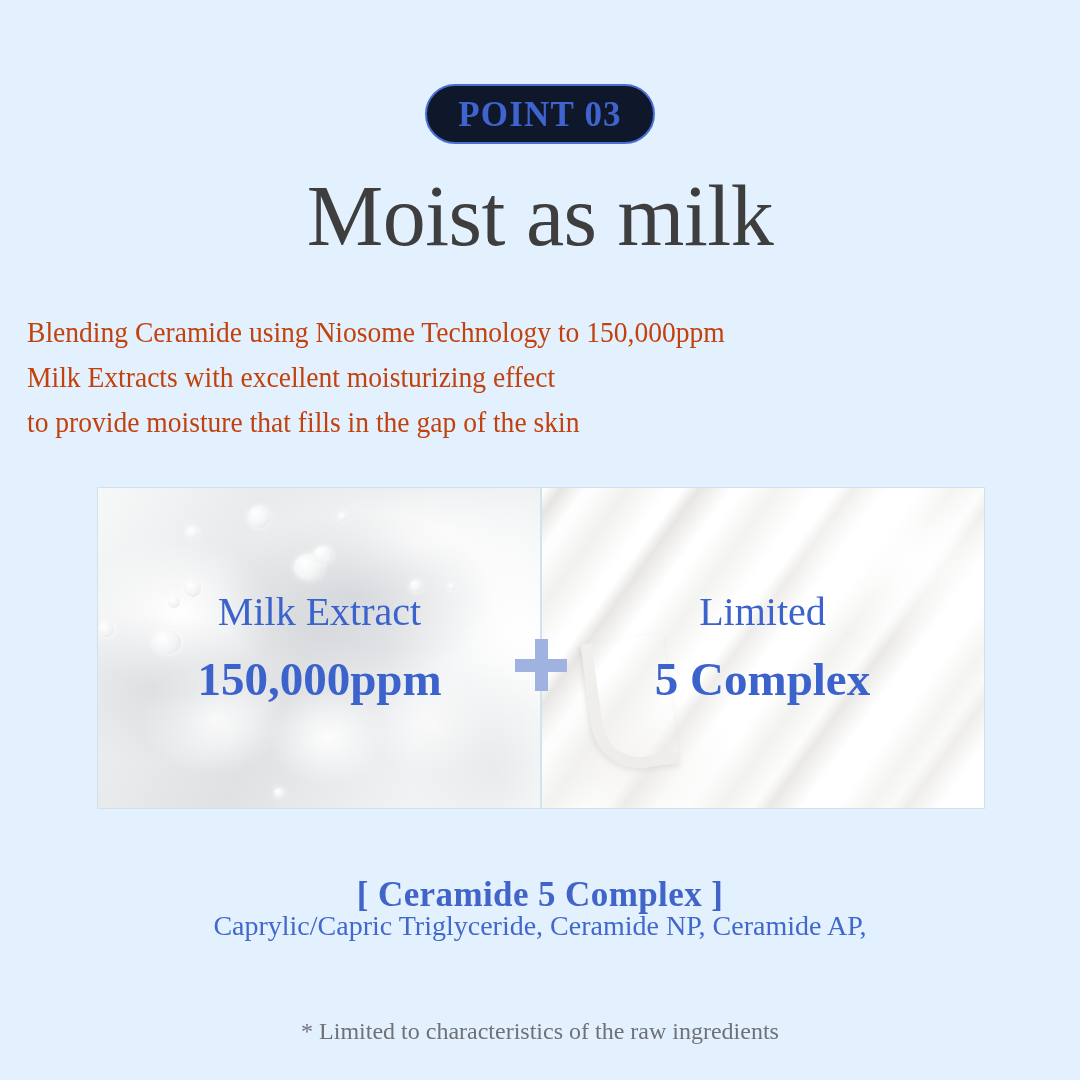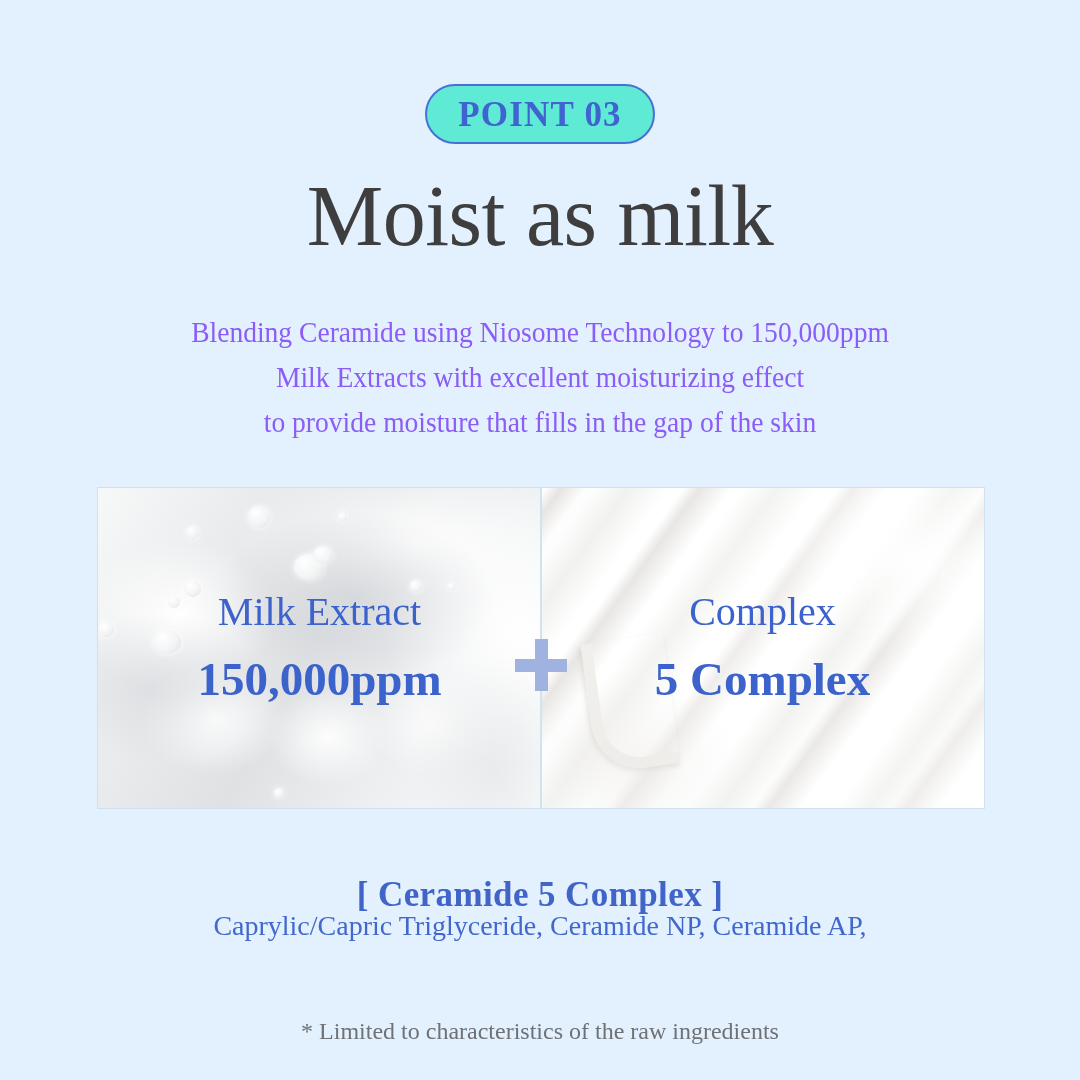--- a/index.html
+++ b/index.html
@@ -24,21 +24,21 @@
   
   .badge {
     position: absolute;
     left: 50%;
     top: 84px;
     transform: translateX(-50%);
     width: 230px;
     height: 60px;
     border: 2px solid #4a6fd4;
     border-radius: 30px;
-    background: #5eead4;
+    background: #0f172a;
     display: flex;
     align-items: center;
     justify-content: center;
     box-sizing: border-box;
   }
   .badge-text {
     font-size: 35px;
     font-weight: bold;
     color: #3f63cf;
     letter-spacing: 1.2px;
@@ -58,22 +58,22 @@
     letter-spacing: -0.5px;
     line-height: 1.12;
   }
 
   
   .subcopy {
     position: absolute;
     top: 310px;
     left: 0;
     width: 1080px;
-    text-align: center;
-    color: #8b5cf6;
+    text-align: left;
+    color: #c2410c;
     font-size: 29px;
     line-height: 45px;
   }
   .subcopy div {
     transform: scaleX(0.95);
   }
 
   
   .panel {
     position: absolute;
@@ -314,21 +314,21 @@
         <span class="label-bottom">150,000ppm</span>
       </div>
     </div>
 
     <div class="half">
       <div class="cream-bg"></div>
       <div class="cream-strokes"></div>
       <div class="cream-curl"></div>
       <div class="cream-soft"></div>
       <div class="half-label">
-        <span class="label-top">Complex</span>
+        <span class="label-top">Limited</span>
         <span class="label-bottom">5 Complex</span>
       </div>
     </div>
 
     <div class="panel-divider"></div>
     <div class="plus-icon"></div>
   </div>
 
   <div class="complex-title">[ Ceramide 5 Complex ]</div>
   <div class="ingredients">

